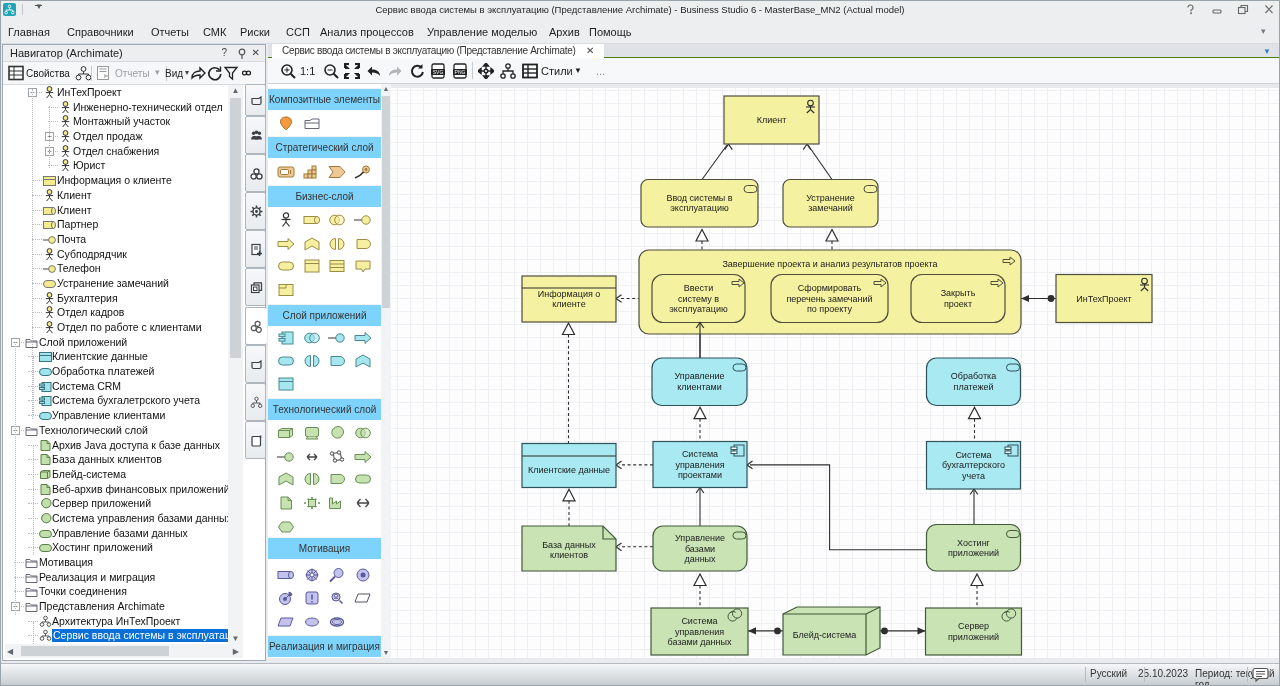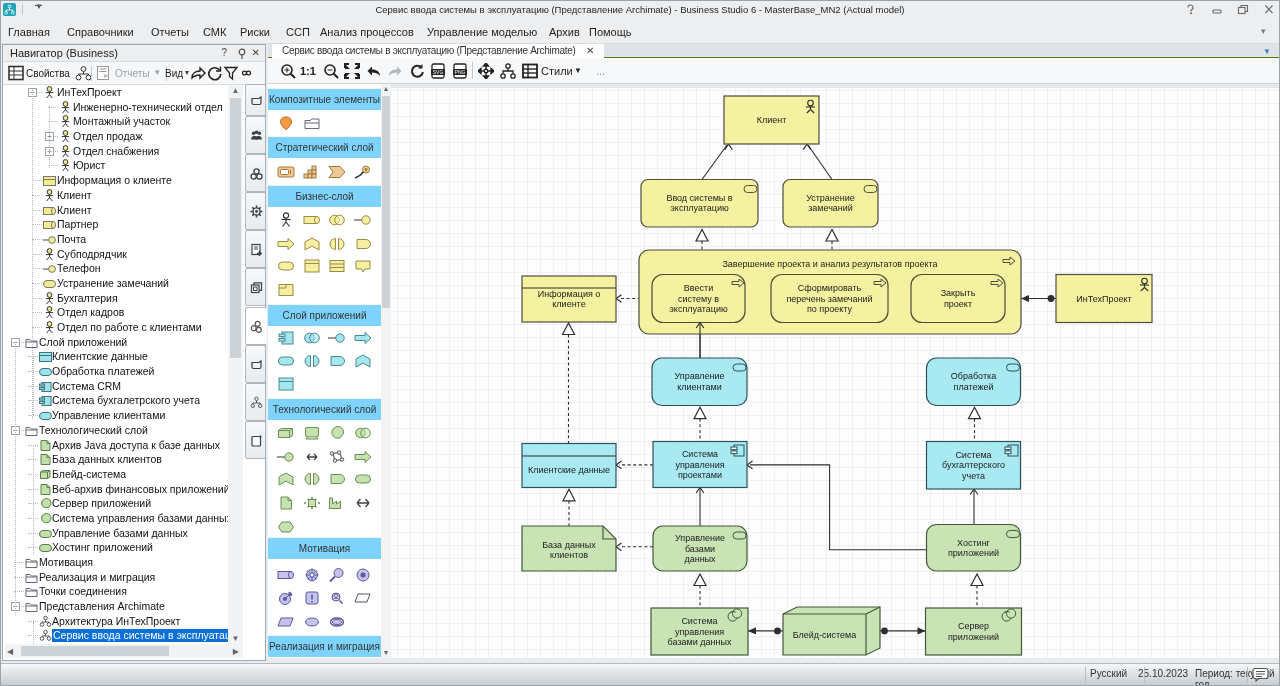--- a/index.html
+++ b/index.html
@@ -89,21 +89,21 @@
   <span class="mi" style="left:239px">Риски</span>
   <span class="mi" style="left:285px">ССП</span>
   <span class="mi" style="left:319px">Анализ процессов</span>
   <span class="mi" style="left:426px">Управление моделью</span>
   <span class="mi" style="left:548px">Архив</span>
   <span class="mi" style="left:588px">Помощь</span>
   <span class="mi" style="left:1260px;color:#778;font-size:9px">▾</span>
 </div>
 <div id="nav" class="abs">
   <div id="nav-h">
-      <span class="t">Навигатор (Business)</span>
+      <span class="t">Навигатор (Archimate)</span>
       <span style="position:absolute;right:38px;top:2px;font-size:10px;color:#444">?</span>
       <svg style="position:absolute;right:18px;top:3px" width="10" height="12" viewBox="0 0 10 12">
         <circle cx="5" cy="4" r="2.8" fill="none" stroke="#555" stroke-width="1.2"></circle>
         <line x1="5" y1="6.8" x2="5" y2="11" stroke="#555" stroke-width="1.2"></line>
       </svg>
       <span style="position:absolute;right:5px;top:2px;font-size:10px;color:#444">✕</span>
     </div>
   <div id="nav-tb">
       <svg style="position:absolute;left:5px;top:3px" width="16" height="16" viewBox="0 0 16 16">
         <rect x="1" y="1.5" width="14" height="13" fill="#fff" stroke="#333" stroke-width="1.6"></rect>
@@ -595,21 +595,21 @@
     </div>
   <span style="position:absolute;right:8px;top:3px;color:#3a7abf;font-size:8px">▼</span>
 </div>
 <div id="dtoolbar" class="abs">
     <svg style="position:absolute;left:12px;top:5px" width="16" height="16" viewBox="0 0 16 16">
       <circle cx="7" cy="7" r="5" fill="none" stroke="#222" stroke-width="1.6"></circle>
       <line x1="10.7" y1="10.7" x2="15" y2="15" stroke="#222" stroke-width="2"></line>
       <line x1="4.5" y1="7" x2="9.5" y2="7" stroke="#222"></line>
       <line x1="7" y1="4.5" x2="7" y2="9.5" stroke="#222"></line>
     </svg>
-    <span style="position:absolute;left:32px;top:7px;font-size:11px;font-weight:bold;color:#222">1:1</span>
+    <span style="position:absolute;left:32px;top:7px;font-size:11px;font-weight:normal;color:#222">1:1</span>
     <svg style="position:absolute;left:55px;top:5px" width="16" height="16" viewBox="0 0 16 16">
       <circle cx="7" cy="7" r="5" fill="none" stroke="#222" stroke-width="1.6"></circle>
       <line x1="10.7" y1="10.7" x2="15" y2="15" stroke="#222" stroke-width="2"></line>
       <line x1="4.5" y1="7" x2="9.5" y2="7" stroke="#222"></line>
     </svg>
     <svg style="position:absolute;left:76px;top:5px" width="16" height="16" viewBox="0 0 16 16">
       <g stroke="#222" stroke-width="2" fill="none">
         <path d="M1 5 V1 H5 M11 1 h4 v4 M15 11 v4 h-4 M5 15 H1 v-4"></path>
       </g>
       <g fill="#222">

